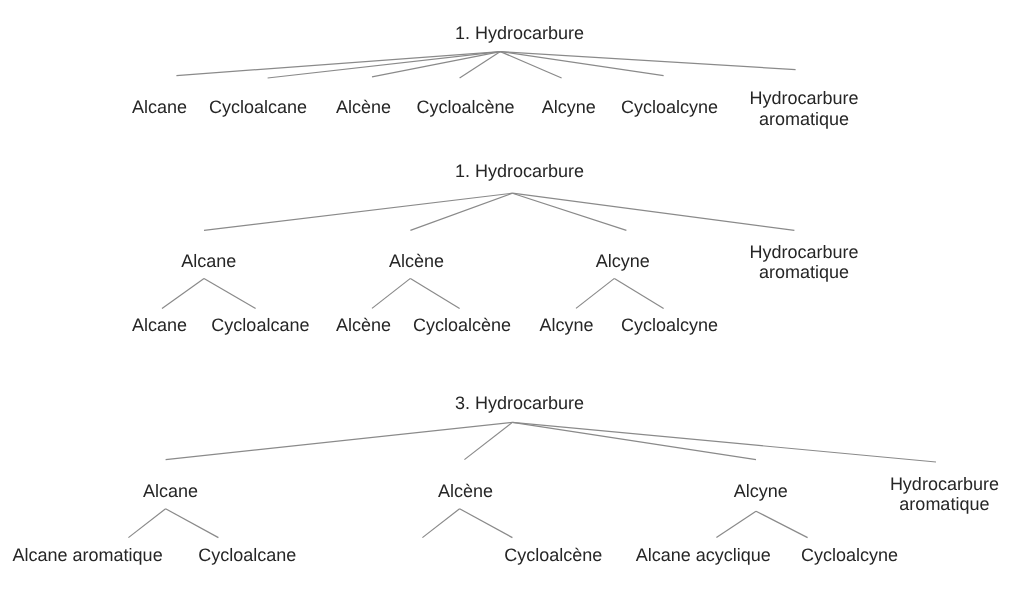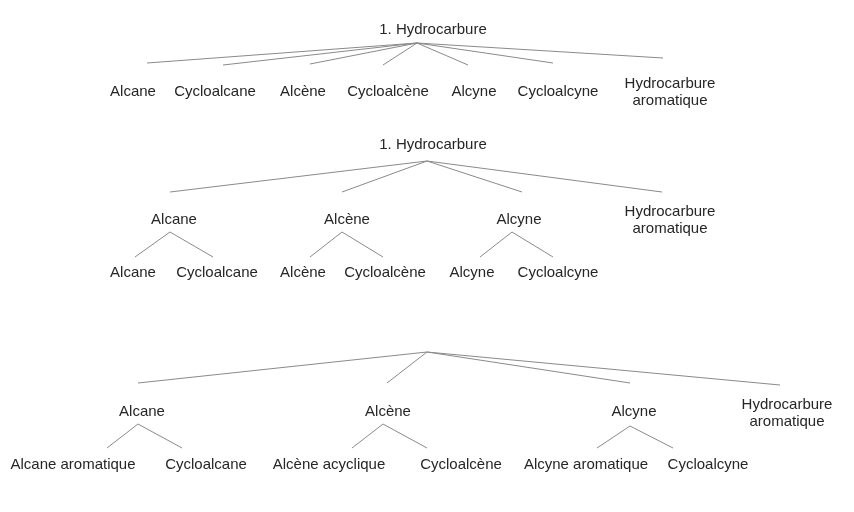--- a/index.html
+++ b/index.html
@@ -83,24 +83,24 @@
   <div class="node" style="left:347px;top:218px">Alcène</div>
   <div class="node" style="left:519px;top:218px">Alcyne</div>
   <div class="node wrap" style="left:670px;top:219px">Hydrocarbure aromatique</div>
   <div class="node" style="left:133px;top:271px">Alcane</div>
   <div class="node" style="left:217px;top:271px">Cycloalcane</div>
   <div class="node" style="left:303px;top:271px">Alcène</div>
   <div class="node" style="left:385px;top:271px">Cycloalcène</div>
   <div class="node" style="left:472px;top:271px">Alcyne</div>
   <div class="node" style="left:558px;top:271px">Cycloalcyne</div>
 
+  <div class="node" style="left:433px;top:336px">3. Hydrocarbure</div>
   <div class="node" style="left:142px;top:410px">Alcane</div>
   <div class="node" style="left:388px;top:410px">Alcène</div>
   <div class="node" style="left:634px;top:410px">Alcyne</div>
   <div class="node wrap" style="left:787px;top:412px">Hydrocarbure aromatique</div>
   <div class="node" style="left:73px;top:463px">Alcane aromatique</div>
   <div class="node" style="left:206px;top:463px">Cycloalcane</div>
-  <div class="node" style="left:329px;top:463px">Alcène acyclique</div>
   <div class="node" style="left:461px;top:463px">Cycloalcène</div>
-  <div class="node" style="left:586px;top:463px">Alcyne aromatique</div>
+  <div class="node" style="left:586px;top:463px">Alcane acyclique</div>
   <div class="node" style="left:708px;top:463px">Cycloalcyne</div>
 
 </div>
 
 </body></html>

